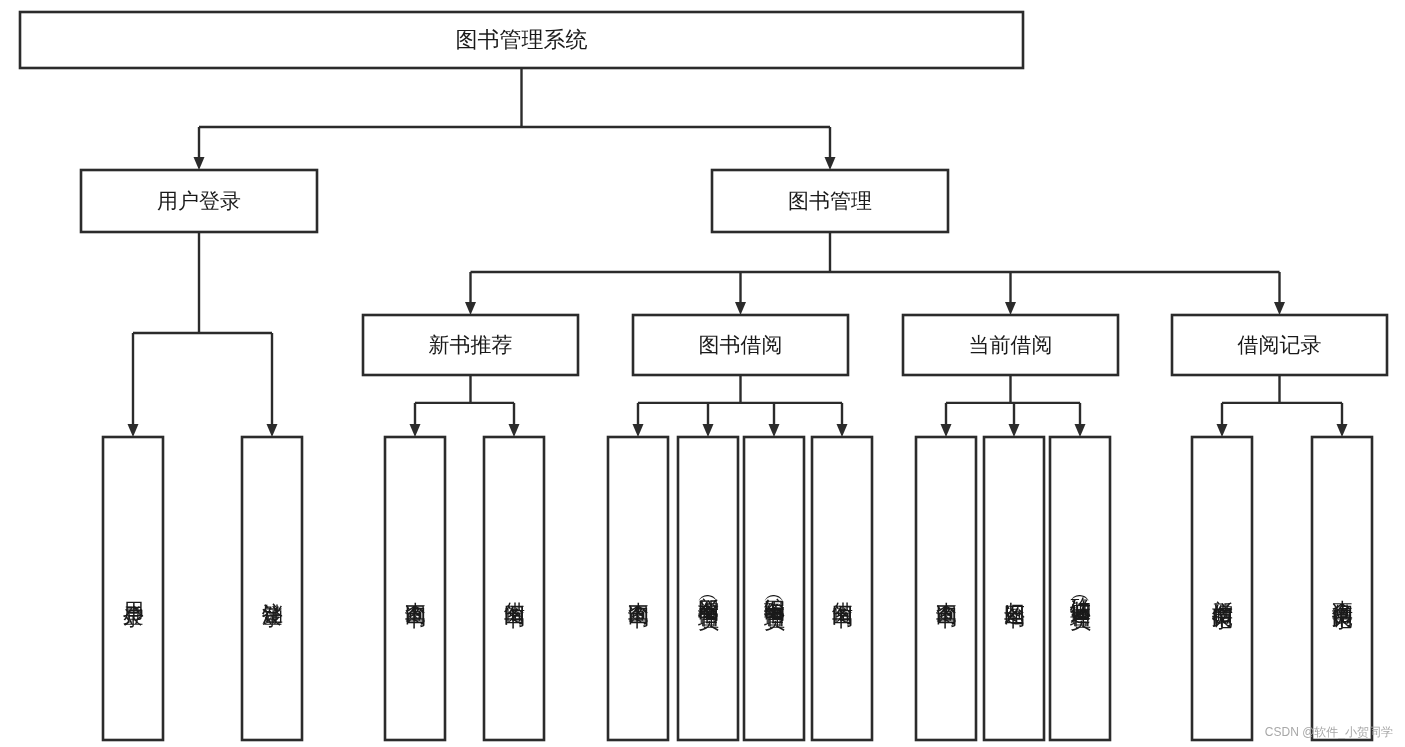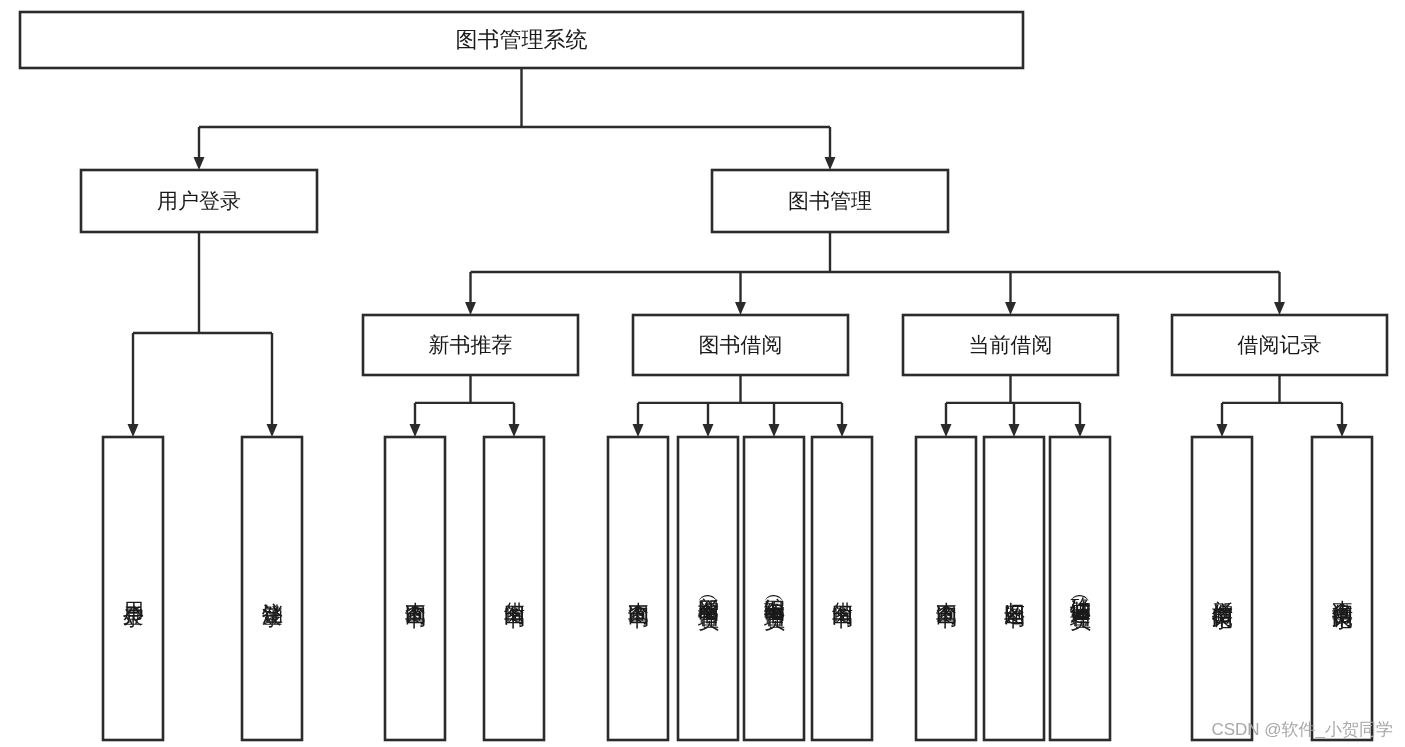--- a/index.html
+++ b/index.html
@@ -64,21 +64,21 @@
     justify-content: center;
     text-align: center;
     white-space: nowrap;
     pointer-events: none;
   }
   .watermark {
     position: absolute;
     right: 12px;
     bottom: 6px;
     font-family: "Liberation Sans", sans-serif;
-    font-size: 17px;
+    font-size: 12px;
     color: #a8a8a8;
     white-space: nowrap;
     pointer-events: none;
   }
 </style>
 </head>
 <body>
 
 <div id="diagram-root">
 

